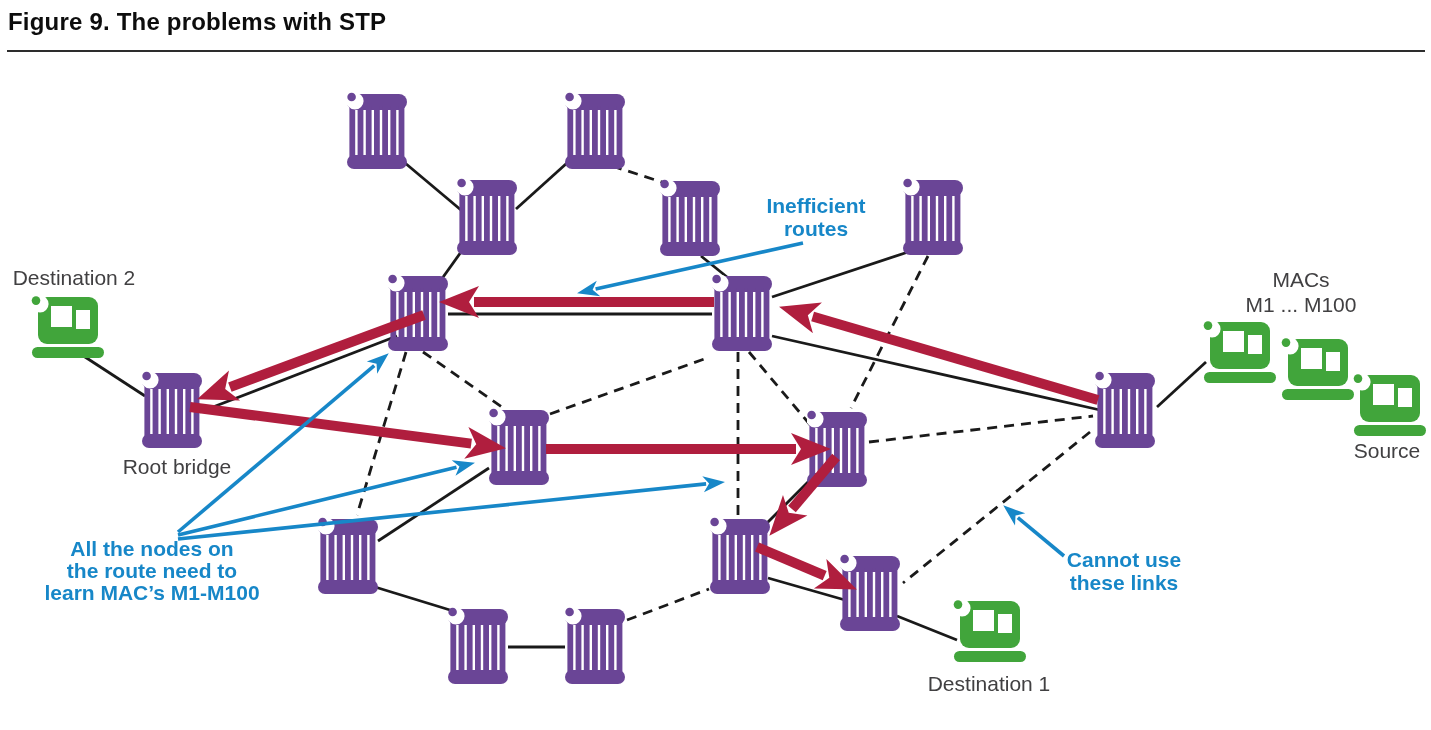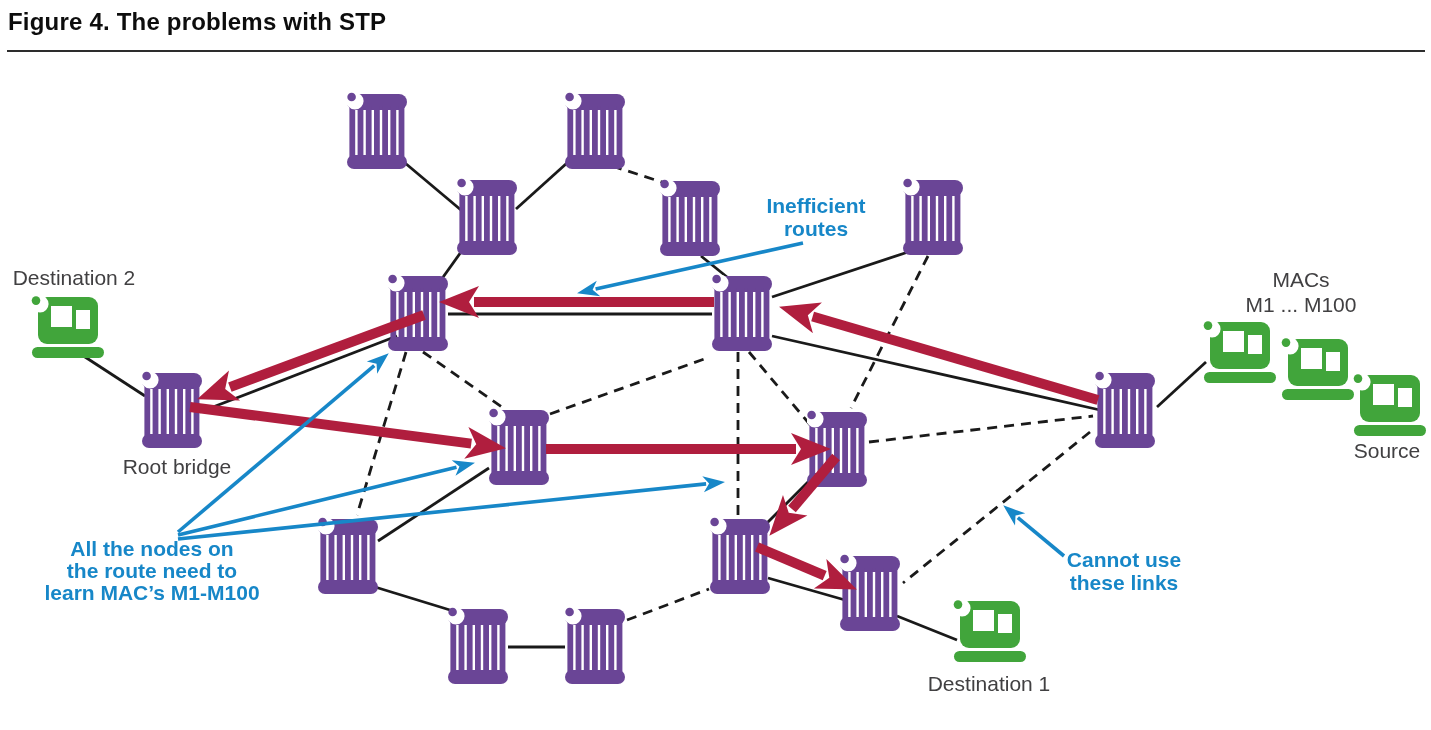--- a/index.html
+++ b/index.html
@@ -12,21 +12,21 @@
   .link-solid{stroke:#1a1a1a;stroke-width:2.8;fill:none;}
   .link-dashed{stroke:#1a1a1a;stroke-width:2.8;fill:none;stroke-dasharray:10 7;}
   .route-arrow{stroke:var(--red);stroke-width:10;fill:none;}
   .note-arrow{stroke:var(--blue);stroke-width:3.6;fill:none;}
   .node-label{fill:#414042;font-size:21px;text-anchor:middle;}
   .note-text{fill:var(--blue);font-size:21px;font-weight:bold;text-anchor:middle;}
 </style>
 </head>
 <body>
 
-<div class="title">Figure 4. The problems with STP</div>
+<div class="title">Figure 9. The problems with STP</div>
 <div class="rule"></div>
 
 <svg id="diagram-svg" width="1431" height="730" viewBox="0 0 1431 730">
   <defs>
     <symbol id="sym-switch" viewBox="0 0 60 78">
       <rect x="0" y="2" width="60" height="16" rx="8" fill="var(--purple)"></rect>
       <g fill="var(--purple)">
         <rect x="2.4" y="14" width="5.8" height="51"></rect>
         <rect x="10.6" y="14" width="5.8" height="51"></rect>
         <rect x="18.8" y="14" width="5.8" height="51"></rect>

